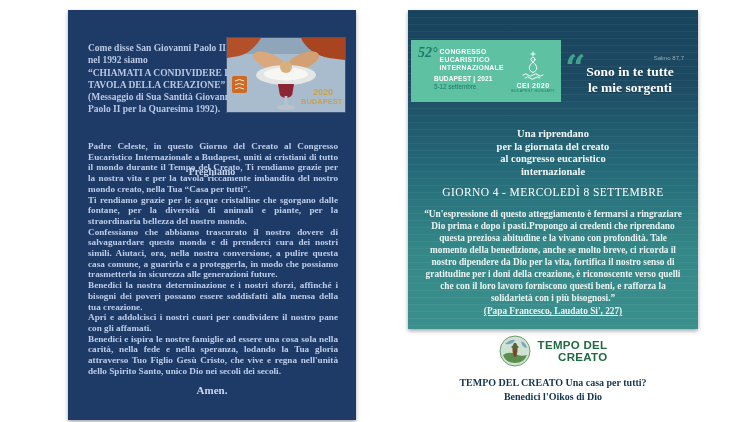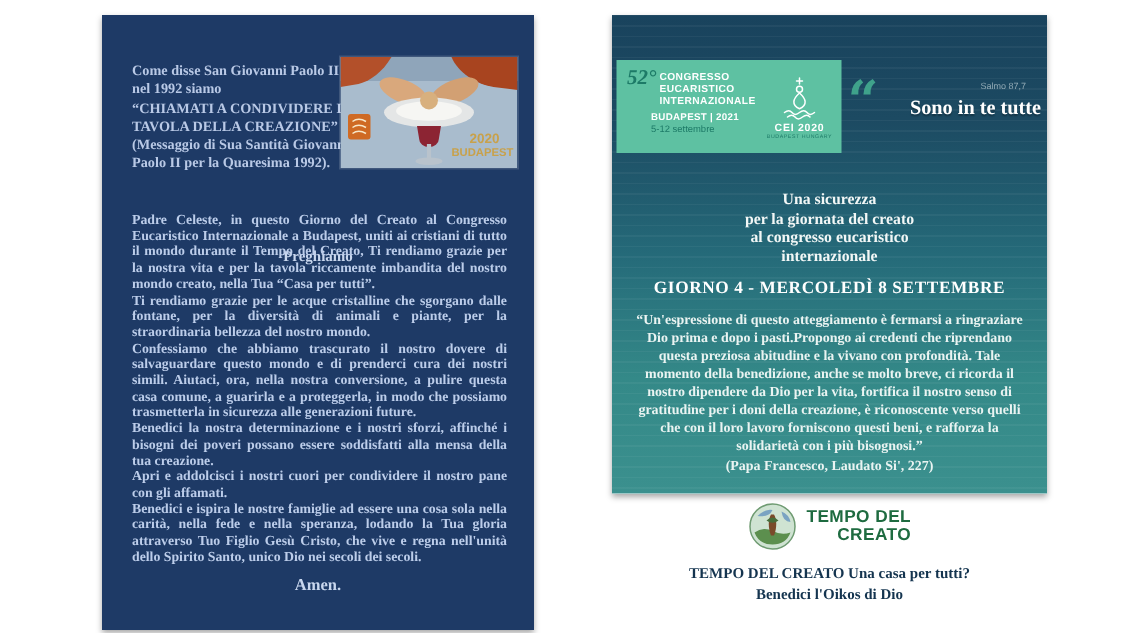--- a/index.html
+++ b/index.html
@@ -52,31 +52,31 @@
               font-size:7px; color:#ffffff; letter-spacing:.5px; margin-top:1px; }
   .cei-sub { font-family:"Liberation Sans", sans-serif; font-size:3.5px;
              color:#1d7a67; letter-spacing:.4px; }
 
   .quote-mark { position:absolute; left:157px; top:42px; font-size:36px;
                 line-height:30px; color:#3fa28b; font-weight:bold;
                 font-family:"DejaVu Serif", serif; }
   .motto-ref { position:absolute; top:45px; right:14px; text-align:right;
                font-family:"Liberation Sans", sans-serif; font-size:6px;
                color:#93abb6; }
-  .motto { position:absolute; top:54px; left:158px; right:4px; text-align:right;
+  .motto { position:absolute; top:54px; left:158px; right:4px; text-align:center;
            font-weight:bold; font-size:13.5px; line-height:15.5px; color:#ffffff;
            text-shadow:0 1px 1px rgba(0,0,0,.3); }
 
   .rc-title { position:absolute; top:118px; left:0; right:0; text-align:center;
               font-weight:bold; font-size:10.5px; line-height:12.5px; color:#f2f7f6; }
   .rc-day { position:absolute; top:176px; left:0; right:0; text-align:center;
-            font-weight:bold; font-size:11.5px; letter-spacing:.4px; color:#ffffff; }
+            font-weight:normal; font-size:11.5px; letter-spacing:.4px; color:#ffffff; }
   .rc-quote { position:absolute; top:198px; left:16px; right:16px; text-align:center;
               font-weight:bold; font-size:9.3px; line-height:12px; color:#eaf4f2; }
-  .rc-quote-src { margin-top:1px; }
+  .rc-quote-src { margin-top:1px;text-decoration:underline; }
 
   .tempo { position:absolute; top:325px; left:0; right:0; display:flex;
            justify-content:center; align-items:center; gap:7px;text-align:right; }
   .tempo-text { font-family:"Liberation Sans", sans-serif; font-weight:bold;
                 font-size:11.5px; line-height:12px; letter-spacing:.3px;
                 color:#1e6b40; white-space:pre-line; }
   .rc-footer { position:absolute; top:366px; left:0; right:0; text-align:center;
                font-weight:bold; font-size:10px; line-height:13.5px; color:#14344f; }
 </style>
 </head>
@@ -151,24 +151,25 @@
         </svg>
         <div class="cei-text">CEI 2020</div>
         <div class="cei-sub">BUDAPEST HUNGARY</div>
       </div>
     </div>
 
     <div class="quote-mark">“</div>
     <div class="motto-ref">Salmo 87,7</div>
     <div class="motto">
       <div>Sono in te tutte</div>
+      <div>le mie sorgenti</div>
     </div>
 
     <div class="rc-title">
-      <div>Una sicurezza</div>
+      <div>Una riprendano</div>
       <div>per la giornata del creato</div>
       <div>al congresso eucaristico</div>
       <div>internazionale</div>
     </div>
 
     <div class="rc-day">GIORNO 4 - MERCOLEDÌ 8 SETTEMBRE</div>
 
     <div class="rc-quote">
       <div>“Un'espressione di questo atteggiamento è fermarsi a ringraziare Dio prima e dopo i pasti.Propongo ai credenti che riprendano questa preziosa abitudine e la vivano con profondità. Tale momento della benedizione, anche se molto breve, ci ricorda il nostro dipendere da Dio per la vita, fortifica il nostro senso di gratitudine per i doni della creazione, è riconoscente verso quelli che con il loro lavoro forniscono questi beni, e rafforza la solidarietà con i più bisognosi.”</div>
       <div class="rc-quote-src">(Papa Francesco, Laudato Si', 227)</div>

